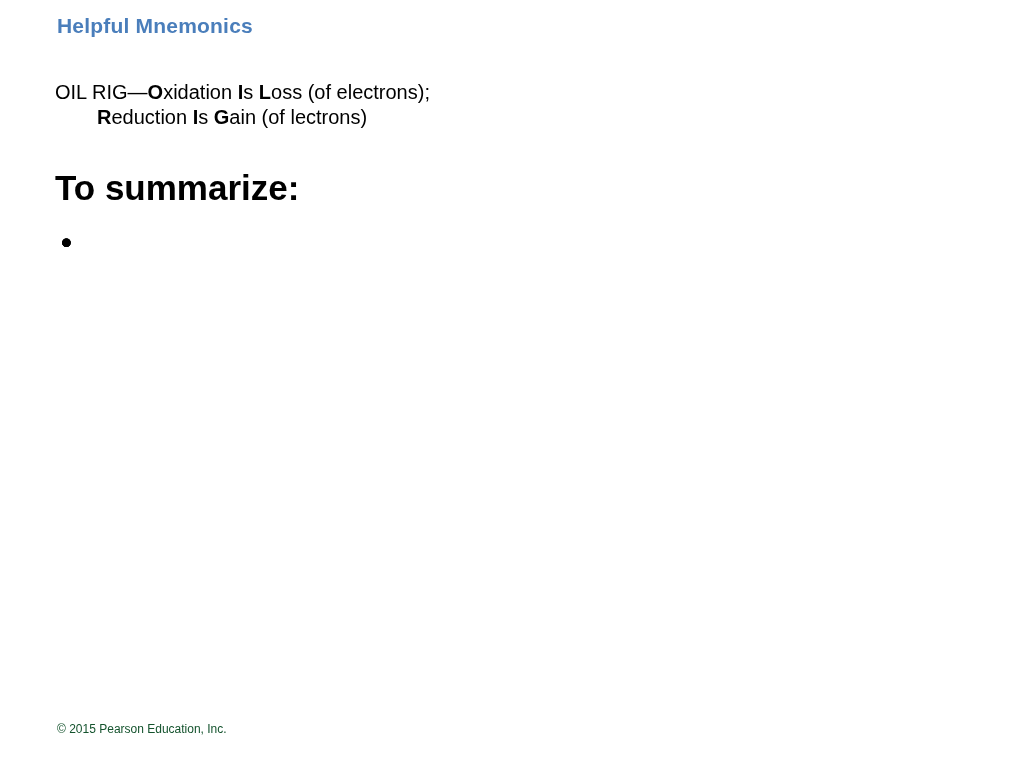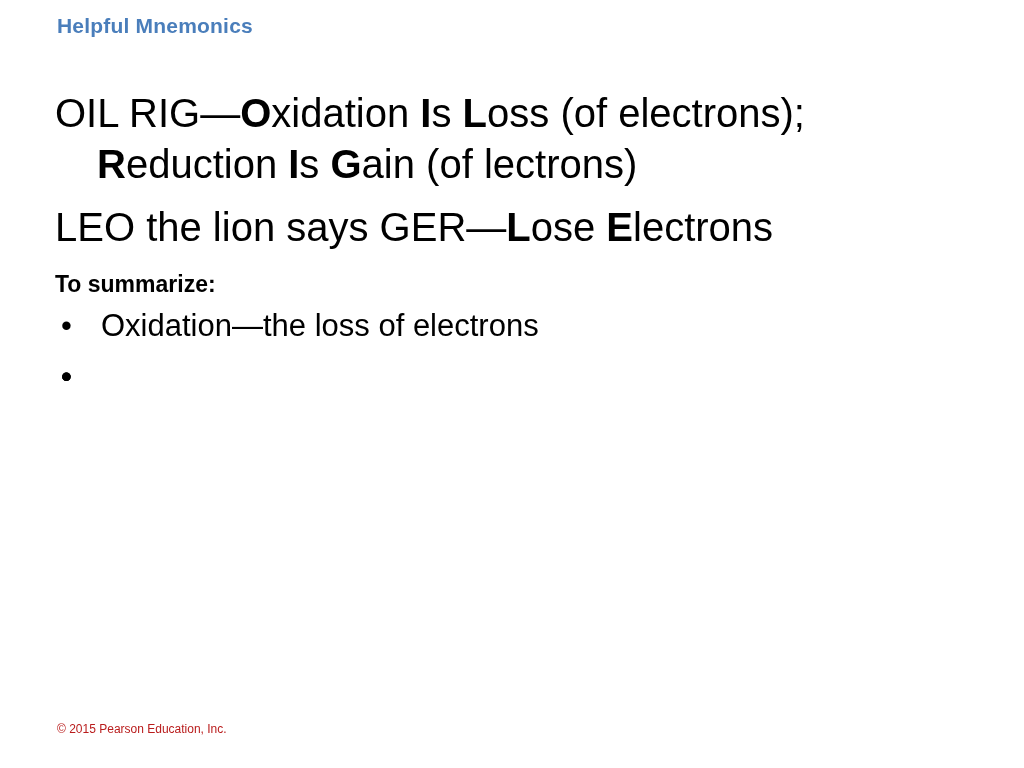--- a/index.html
+++ b/index.html
@@ -30,33 +30,33 @@
     color: #4a7ebb;
     letter-spacing: 0.2px;
   }
   .body-block {
     position: absolute;
     left: 55px;
     top: 76px;
     width: 930px;
   }
   .para {
-    font-size: 40px;
+    font-size: 20px;
     line-height: 1.27;
-    margin: 12px 0 4px 0;
+    margin: 4px 0 4px 0;
     text-indent: 0;
     padding-left: 42px;
   }
   .para .first-line {
     margin-left: -42px;
   }
   .para-summary {
-    font-size: 23px;
+    font-size: 35px;
     font-weight: bold;
-    margin: 18px 0 6px 0;
+    margin: 6px 0 6px 0;
     padding-left: 0;
   }
   .bullet-list {
     list-style: none;
     margin: 0;
     padding: 0;
   }
   .bullet-item {
     position: relative;
     font-size: 31px;
@@ -72,47 +72,46 @@
     line-height: 1.26;
   }
   .bold {
     font-weight: bold;
   }
   .footer {
     position: absolute;
     left: 57px;
     top: 722px;
     font-size: 12px;
-    color: #b91c1c;
+    color: #14532d;
   }
 </style>
 </head>
 <body>
 
 <div class="slide">
 
   <div class="slide-title">Helpful Mnemonics</div>
 
   <div class="body-block">
 
     <p class="para">
       <span class="first-line"><span>OIL RIG—</span><span class="bold">O</span><span>xidation </span><span class="bold">I</span><span>s </span><span class="bold">L</span><span>oss (of electrons);</span></span><br>
       <span><span class="bold">R</span><span>eduction </span><span class="bold">I</span><span>s </span><span class="bold">G</span><span>ain (of lectrons)</span></span>
     </p>
 
     <p class="para">
-      <span class="first-line"><span>LEO the lion says GER—</span><span class="bold">L</span><span>ose </span><span class="bold">E</span><span>lectrons</span></span><br>
+      <br>
     </p>
 
     <p class="para para-summary">To summarize:</p>
 
     <ul class="bullet-list">
       <li class="bullet-item">
         <span class="bullet-dot">•</span>
-        <span>Oxidation—the loss of electrons</span>
       </li>
       <li class="bullet-item">
         <span class="bullet-dot">•</span>
       </li>
       <li class="bullet-item">
         <span class="bullet-dot">•</span>
       </li>
       <li class="bullet-item">
         <span class="bullet-dot">•</span>
       </li>

